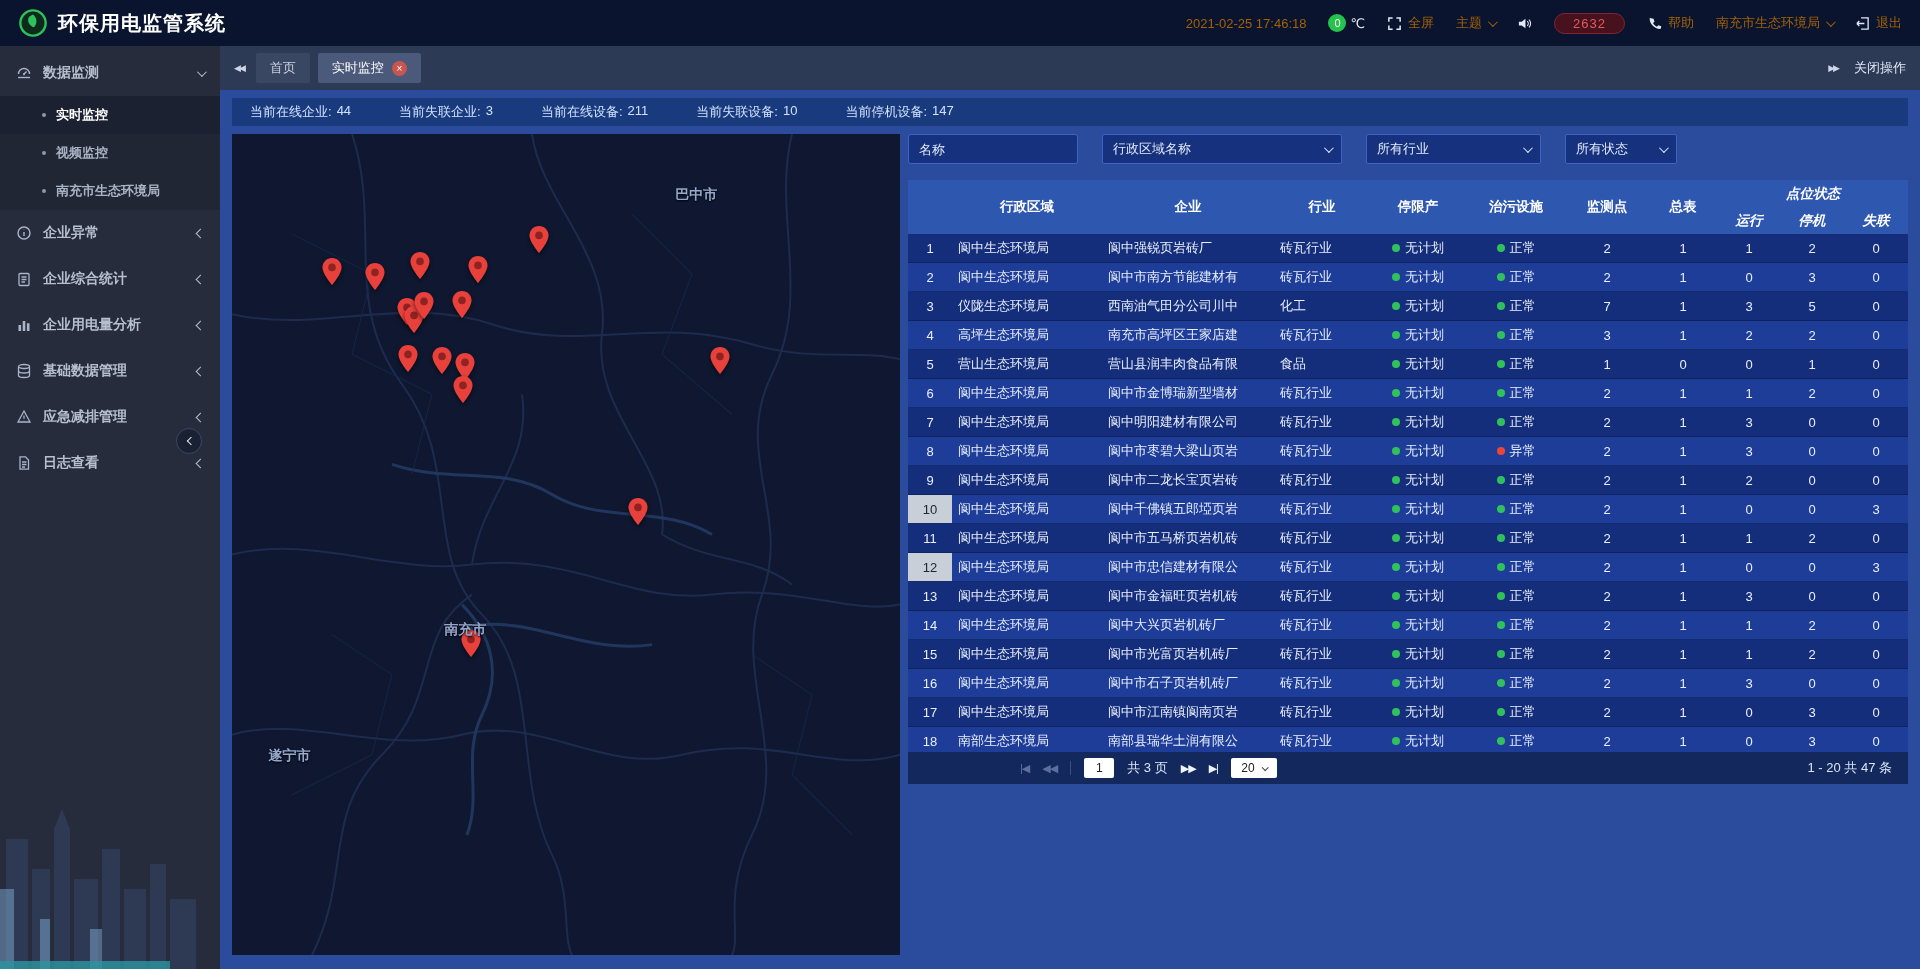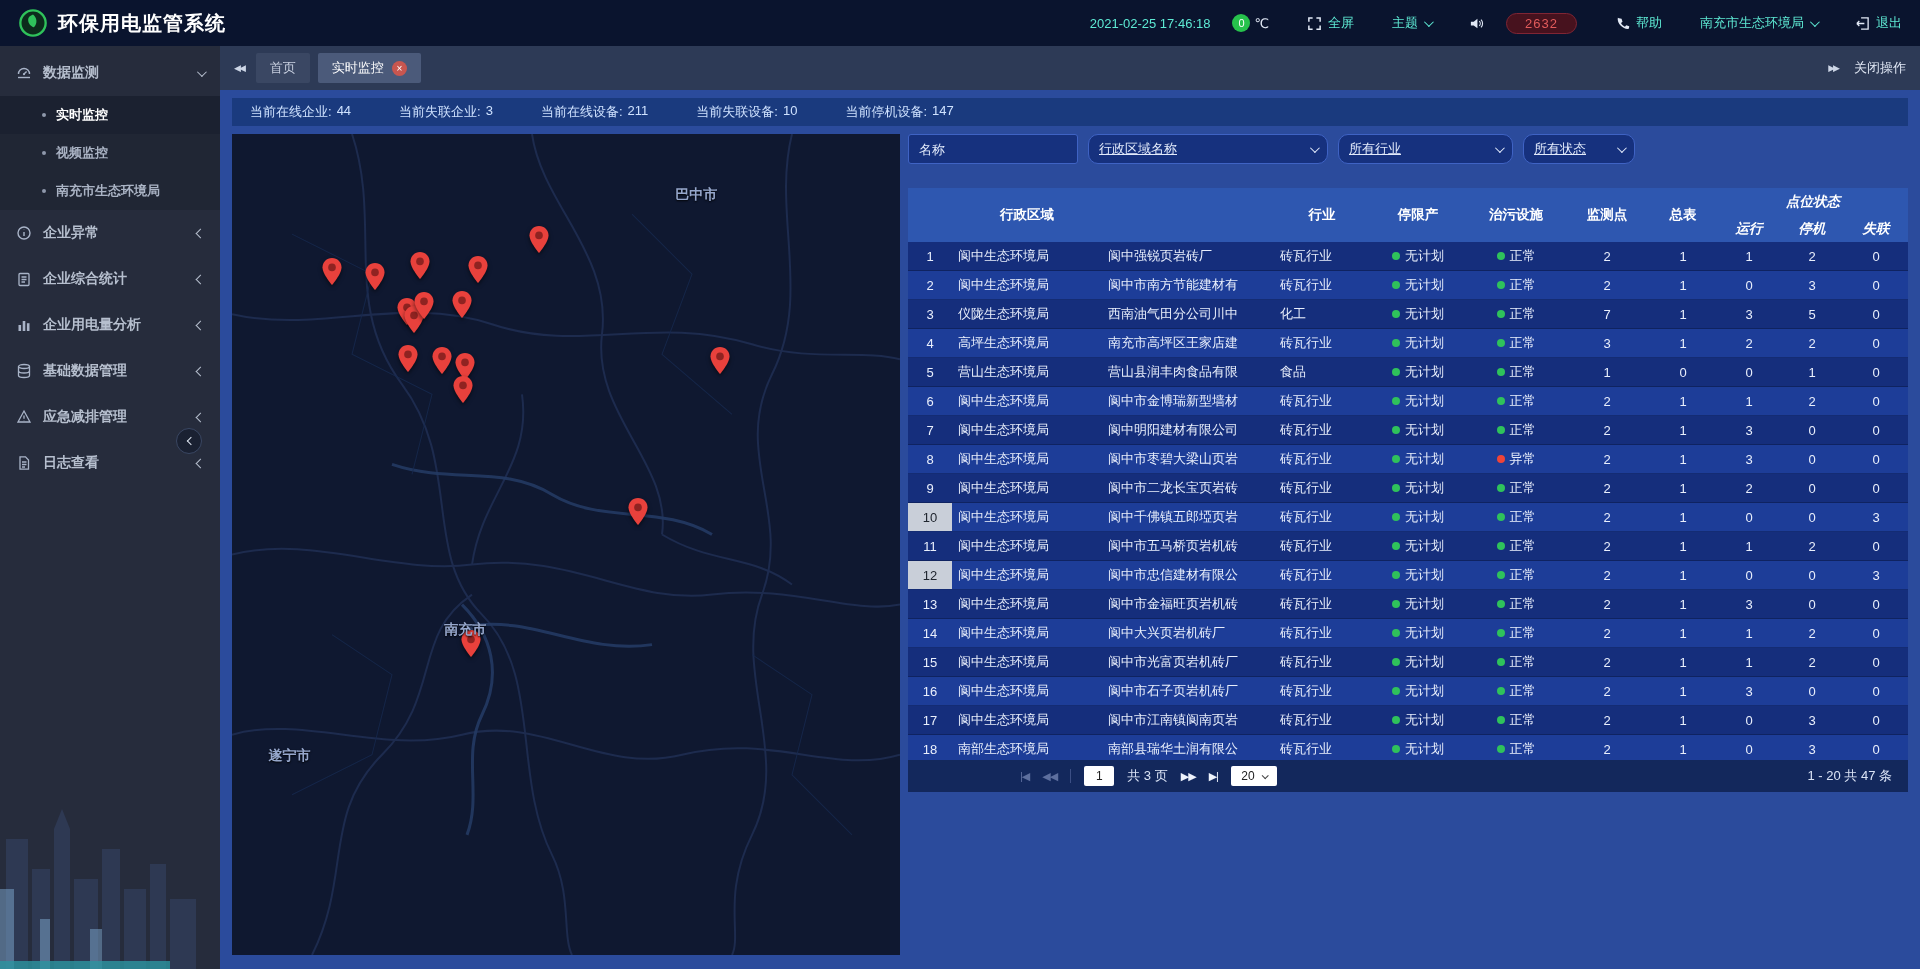--- a/index.html
+++ b/index.html
@@ -8,21 +8,21 @@
   .page{position:relative;width:1920px;height:969px;display:flex;flex-direction:column;--cols:44px 150px 172px 96px 96px 100px 82px 70px 62px 64px 64px;}
 
   
   .topbar{height:46px;flex:0 0 46px;background:#0a142e;display:flex;align-items:center;padding:0 18px;color:#e2e9f6;}
   .brand{display:flex;align-items:center;gap:10px;}
   .logo{width:30px;height:30px;display:block;}
   .title{font-size:20px;font-weight:bold;color:#fff;letter-spacing:1px;}
   .top-right{margin-left:auto;display:flex;align-items:center;gap:22px;font-size:13px;}
   .temp{display:flex;align-items:center;gap:4px;}
   .temp-badge{width:18px;height:18px;border-radius:50%;background:#27c24c;color:#fff;font-size:11px;display:flex;align-items:center;justify-content:center;}
-  .top-item{display:flex;align-items:center;gap:6px;cursor:pointer;color:#5eead4;white-space:nowrap;margin-left:16px;}
+  .top-item{display:flex;align-items:center;gap:6px;cursor:pointer;color:#a16207;white-space:nowrap;}
   .top-item svg{width:15px;height:15px;display:block;}
   .alert-pill{background:#47121e;border:1px solid #802534;color:#e25b5b;border-radius:11px;padding:2px 18px;font-size:13px;letter-spacing:1px;cursor:pointer;}
 
   
   .body-row{flex:1;display:flex;min-height:0;}
   .sidebar{width:220px;flex:0 0 220px;background:#262c3c;position:relative;overflow:hidden;}
   .menu{padding-top:4px;position:relative;z-index:2;font-weight:bold;}
   .menu-item{height:46px;display:flex;align-items:center;padding:0 16px;gap:11px;color:#b6bfce;font-size:14px;cursor:pointer;}
   .mi-icon{color:#a9b4c8;display:flex;width:16px;height:16px;}
   .mi-icon svg{width:16px;height:16px;}
@@ -48,24 +48,24 @@
 
   
   .panels{flex:1;display:flex;gap:8px;padding:0 12px 14px 12px;min-height:0;}
   .map-panel{flex:0 0 668px;background:#0f1830;position:relative;overflow:hidden;font-weight:bold;}
   .map-roads{position:absolute;inset:0;width:100%;height:100%;}
   .city-label{position:absolute;color:#96a7cc;font-size:14px;transform:translate(-50%,-50%);text-shadow:0 1px 2px #000;white-space:nowrap;}
   .pin{position:absolute;width:22px;height:29px;transform:translate(-50%,-100%);filter:drop-shadow(0 2px 2px rgba(0,0,0,.55));}
   .pin svg{width:22px;height:29px;display:block;}
 
   .right-col{flex:1;display:flex;flex-direction:column;min-width:0;}
-  .filters{display:flex;gap:10px;height:30px;flex:0 0 30px;margin-bottom:24px;}
+  .filters{display:flex;gap:24px;height:30px;flex:0 0 30px;margin-bottom:16px;}
   .f-input{width:170px;background:#16317e;border:1px solid #3f63c4;border-radius:3px;color:#fff;font-size:13px;padding:0 10px;font-family:inherit;outline:none;}
   .f-input::placeholder{color:#e3ebfb;opacity:1;}
-  .f-select{background:#16317e;border:1px solid #3f63c4;border-radius:10px;color:#e3ebfb;font-size:13px;display:flex;align-items:center;justify-content:space-between;padding:0 10px;cursor:pointer;text-decoration:underline;}
+  .f-select{background:#16317e;border:1px solid #3f63c4;border-radius:2px;color:#e3ebfb;font-size:13px;display:flex;align-items:center;justify-content:space-between;padding:0 10px;cursor:pointer;}
   .w240{width:240px}.w175{width:175px}.w112{width:112px}
   .chev{width:7px;height:7px;border-right:1.5px solid currentColor;border-bottom:1.5px solid currentColor;display:inline-block;}
   .chev.down{transform:rotate(45deg) translateY(-2px);}
   .chev.left{transform:rotate(135deg);}
 
   
   .table-wrap{height:572px;flex:0 0 572px;overflow:hidden;}
   .thead{display:grid;grid-template-columns:var(--cols);grid-template-rows:27px 27px;background:#2e57b0;color:#fff;font-size:13.5px;font-weight:bold;}
   .th{display:flex;align-items:center;justify-content:center;white-space:nowrap;}
   .th.group,.th.sub{font-style:italic;}
@@ -460,20 +460,21 @@
             <div class="f-select w112">
               <span>所有状态</span>
               <span class="chev down"></span>
             </div>
           </div>
 
           <div class="table-wrap">
             <div class="thead">
                 <div class="th idx" style="grid-area: 1 / 1 / 3;"></div>
                 <div class="th" style="grid-area: 1 / 2 / 3;">行政区域</div>
+                <div class="th" style="grid-area: 1 / 3 / 3;">企业</div>
                 <div class="th" style="grid-area: 1 / 4 / 3;">行业</div>
                 <div class="th" style="grid-area: 1 / 5 / 3;">停限产</div>
                 <div class="th" style="grid-area: 1 / 6 / 3;">治污设施</div>
                 <div class="th" style="grid-area: 1 / 7 / 3;">监测点</div>
                 <div class="th" style="grid-area: 1 / 8 / 3;">总表</div>
                 <div class="th group" style="grid-area: 1 / 9 / auto / 12;">点位状态</div>
                 <div class="th sub" style="grid-area: 2 / 9;">运行</div>
                 <div class="th sub" style="grid-area: 2 / 10;">停机</div>
                 <div class="th sub" style="grid-area: 2 / 11;">失联</div>
               </div>

